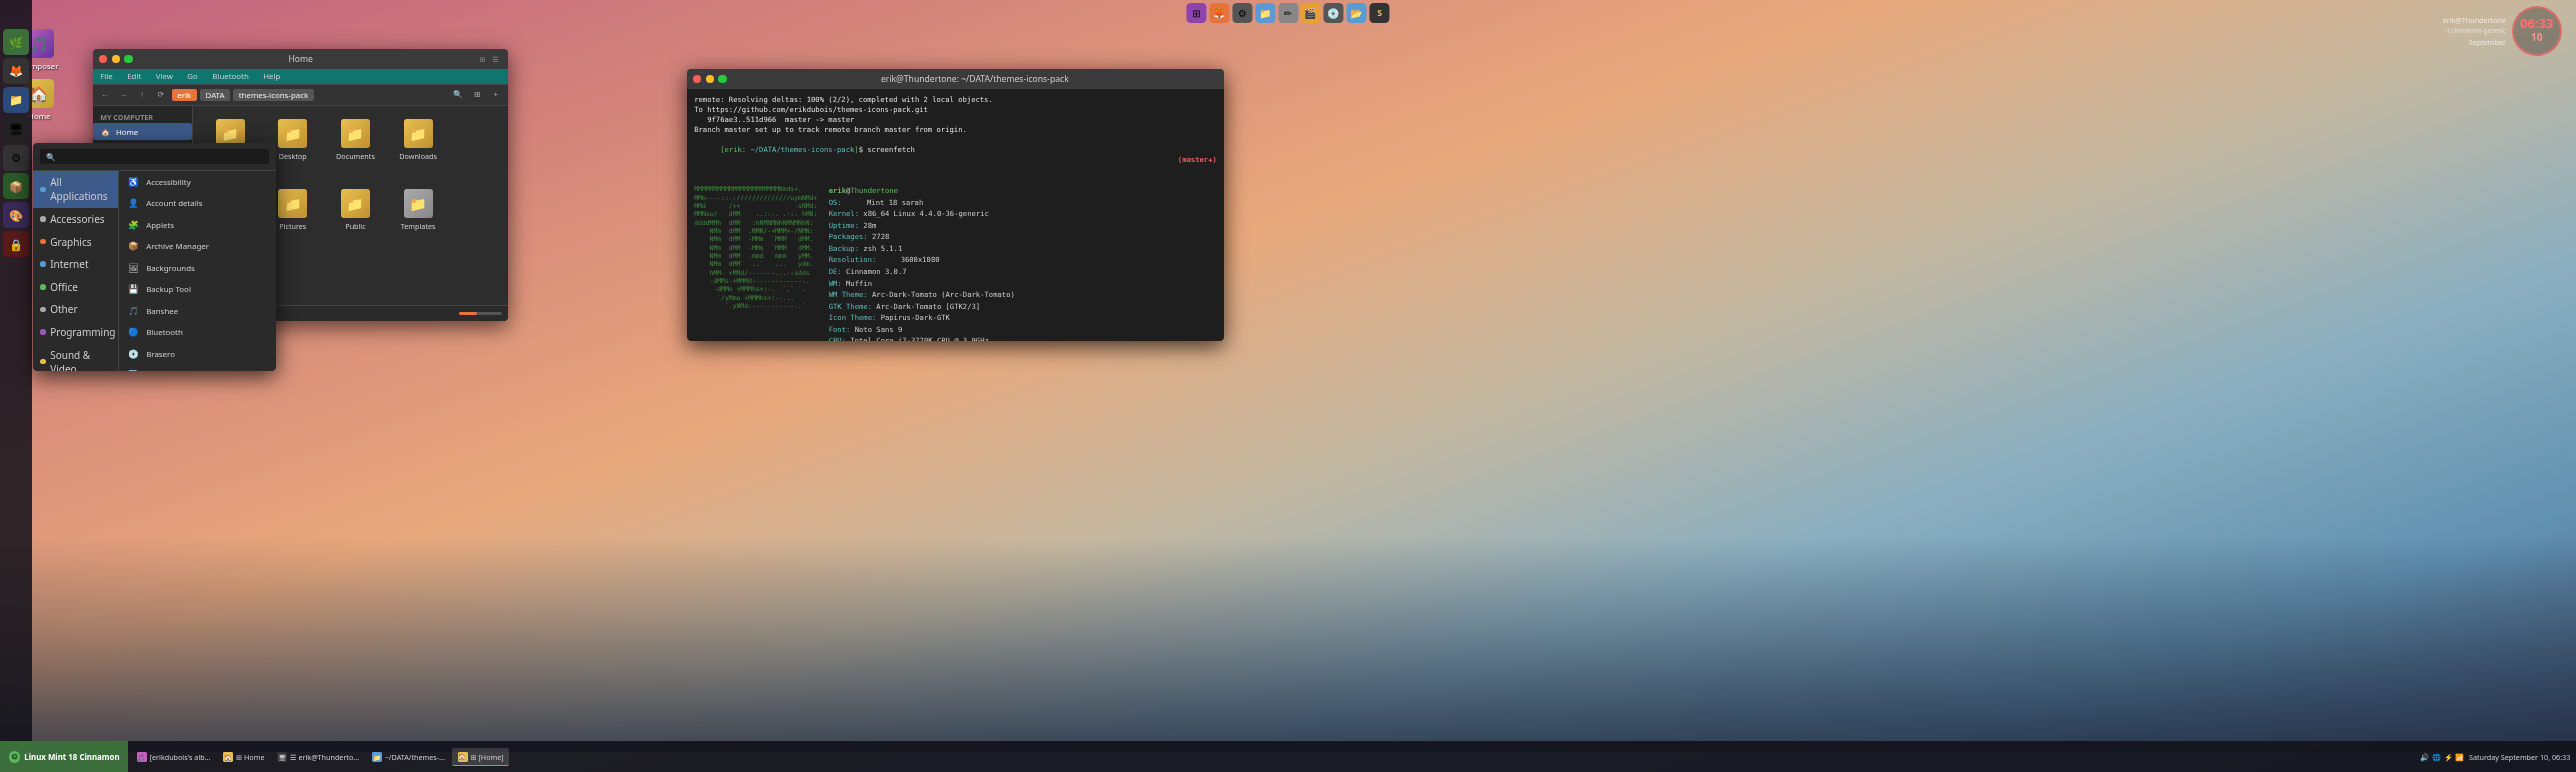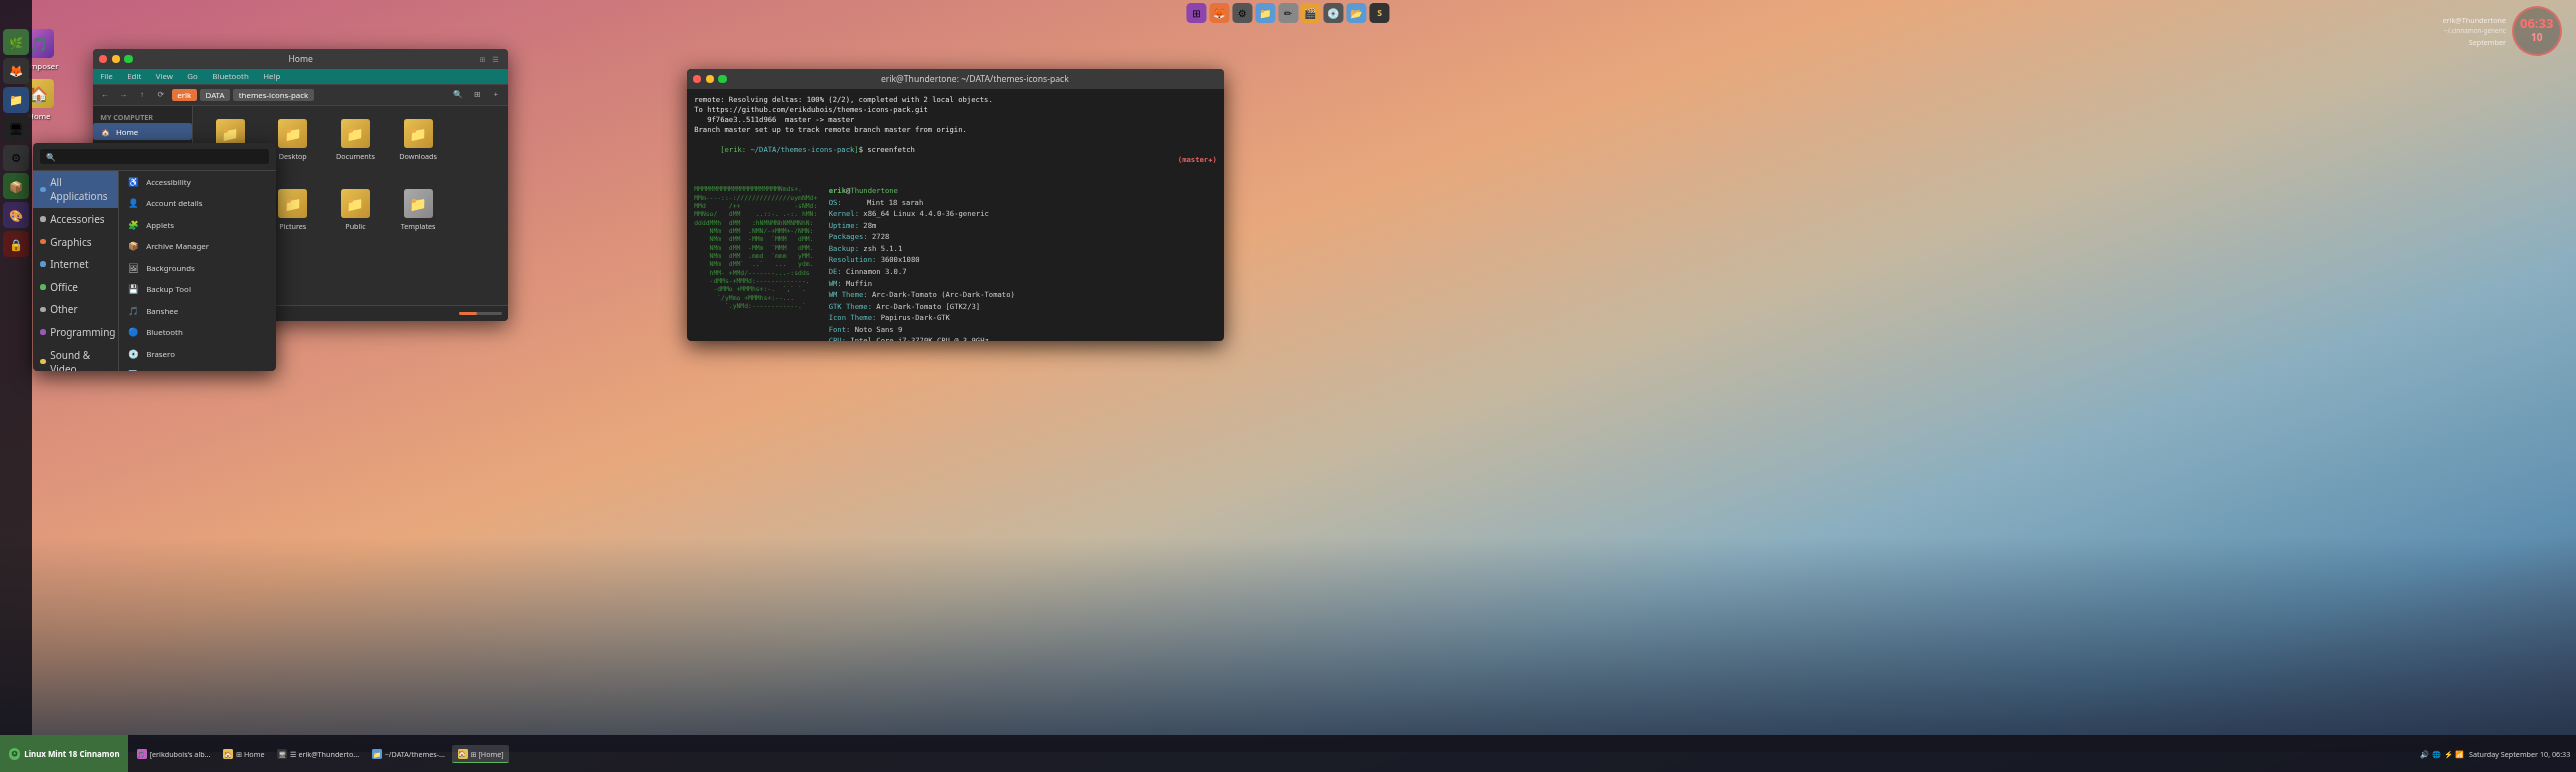--- a/index.html
+++ b/index.html
@@ -30,21 +30,21 @@
       background: linear-gradient(to top, rgba(30,40,60,0.8) 0%, rgba(30,40,60,0.3) 60%, transparent 100%);
       z-index: 1;
     }
 
     
     .taskbar {
       position: absolute;
       bottom: 0;
       left: 0;
       right: 0;
-      height: 38px;
+      height: 32px;
       background: rgba(20, 20, 30, 0.95);
       z-index: 1000;
       display: flex;
       align-items: center;
     }
 
     .taskbar-start {
       display: flex;
       align-items: center;
       height: 100%;
@@ -884,21 +884,21 @@
      -dMMo +MMMhs+:-.  `,` `.
       `/yMmo +MMMhs+:--...
         `.yNMd:------------.`</div>
       <div style="font-size:7.2px;line-height:1.6;font-family:monospace;">
         <div><span style="color:#5fbc5f;font-weight:bold;">erik</span><span style="color:#ccc;">@</span><span style="color:#5fbc5f;font-weight:normal;">Thundertone</span></div>
         <div><span style="color:#5fbcbc;">OS:</span><span style="color:#ccc;margin-left:21px;"> Mint 18 sarah</span></div>
         <div><span style="color:#5fbcbc;">Kernel:</span><span style="color:#ccc;"> x86_64 Linux 4.4.0-36-generic</span></div>
         <div><span style="color:#5fbcbc;">Uptime:</span><span style="color:#ccc;"> 28m</span></div>
         <div><span style="color:#5fbcbc;">Packages:</span><span style="color:#ccc;"> 2728</span></div>
         <div><span style="color:#5fbcbc;">Backup:</span><span style="color:#ccc;"> zsh 5.1.1</span></div>
-        <div><span style="color:#5fbcbc;">Resolution:</span><span style="color:#ccc;"> 3600x1080</span></div>
+        <div><span style="color:#5fbcbc;">Resolution:</span><span style="color:#ccc;margin-left:20px;"> 3600x1080</span></div>
         <div><span style="color:#5fbcbc;">DE:</span><span style="color:#ccc;"> Cinnamon 3.0.7</span></div>
         <div><span style="color:#5fbcbc;">WM:</span><span style="color:#ccc;"> Muffin</span></div>
         <div><span style="color:#5fbcbc;">WM Theme:</span><span style="color:#ccc;"> Arc-Dark-Tomato (Arc-Dark-Tomato)</span></div>
         <div><span style="color:#5fbcbc;">GTK Theme:</span><span style="color:#ccc;"> Arc-Dark-Tomato [GTK2/3]</span></div>
         <div><span style="color:#5fbcbc;">Icon Theme:</span><span style="color:#ccc;"> Papirus-Dark-GTK</span></div>
         <div><span style="color:#5fbcbc;">Font:</span><span style="color:#ccc;"> Noto Sans 9</span></div>
         <div><span style="color:#5fbcbc;">CPU:</span><span style="color:#ccc;"> Intel Core i7-3770K CPU @ 3.9GHz</span></div>
 
       </div>
     </div>

